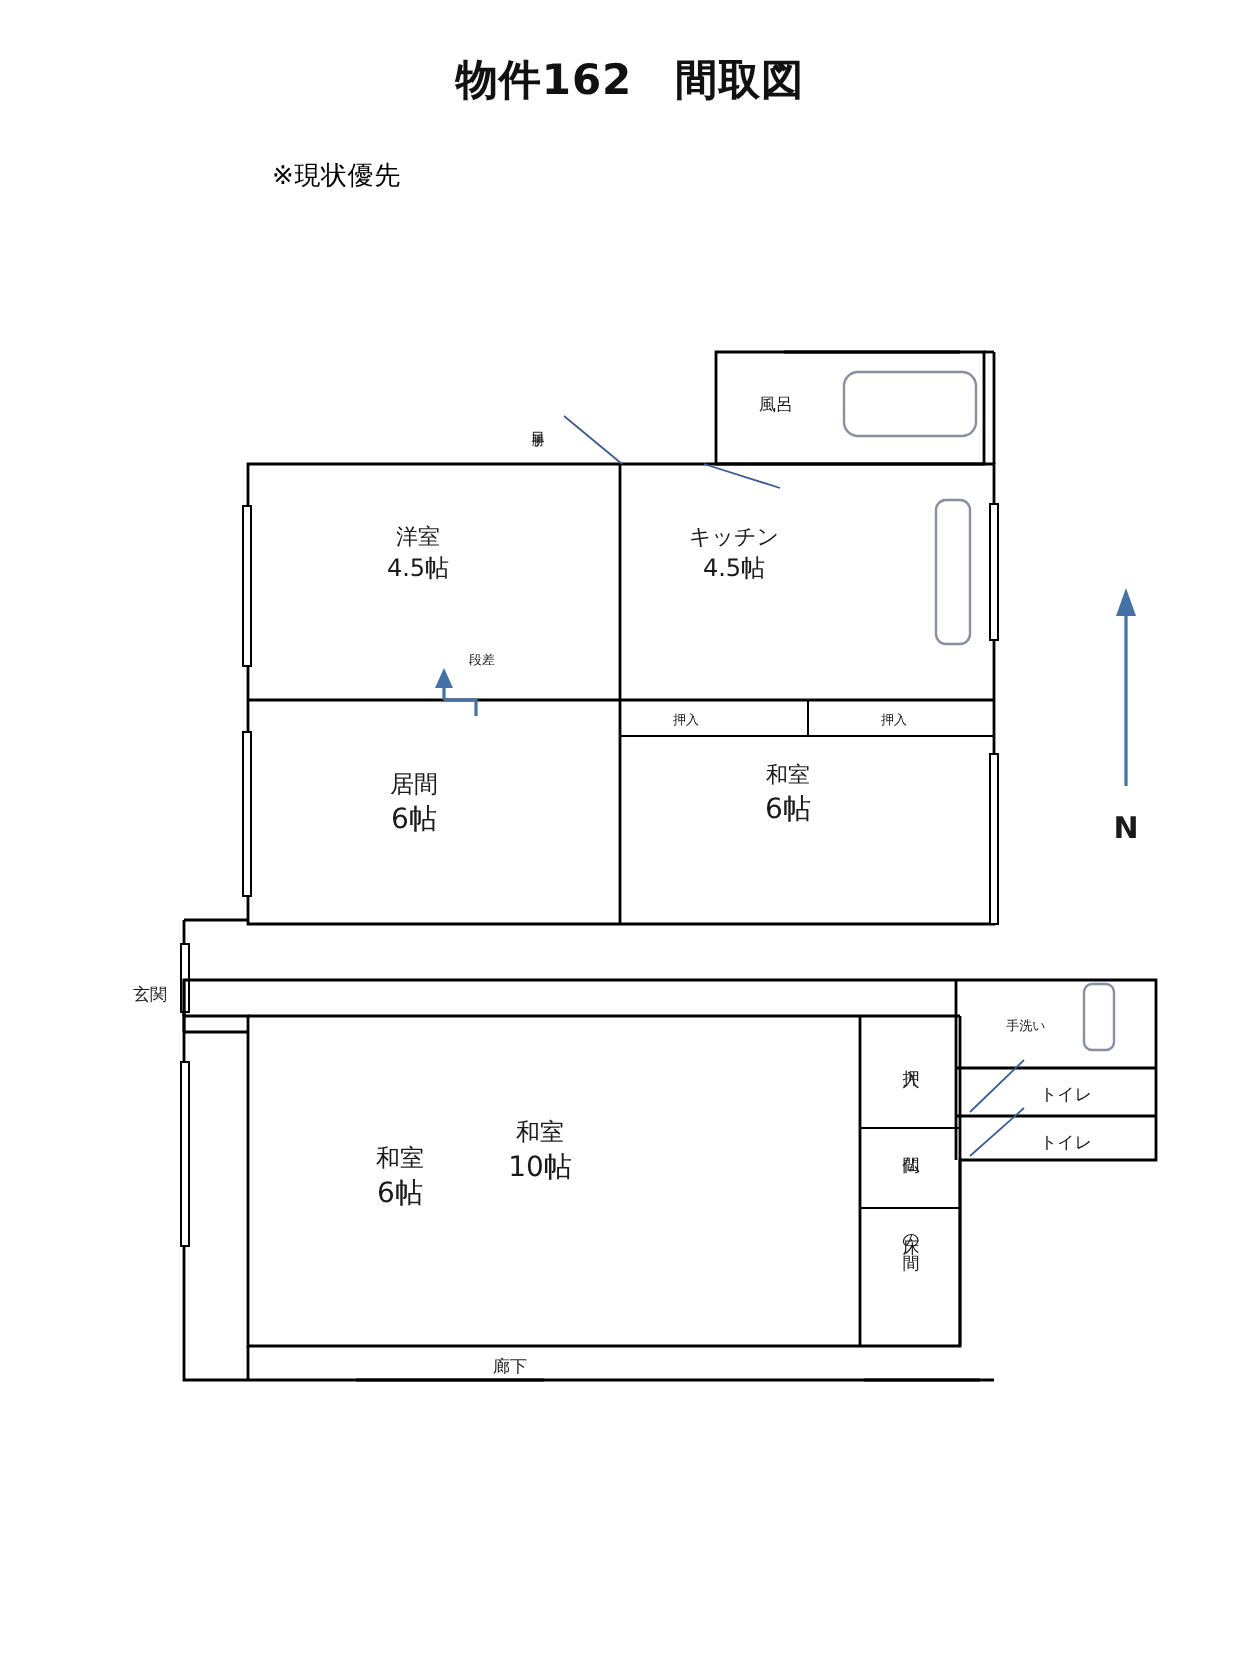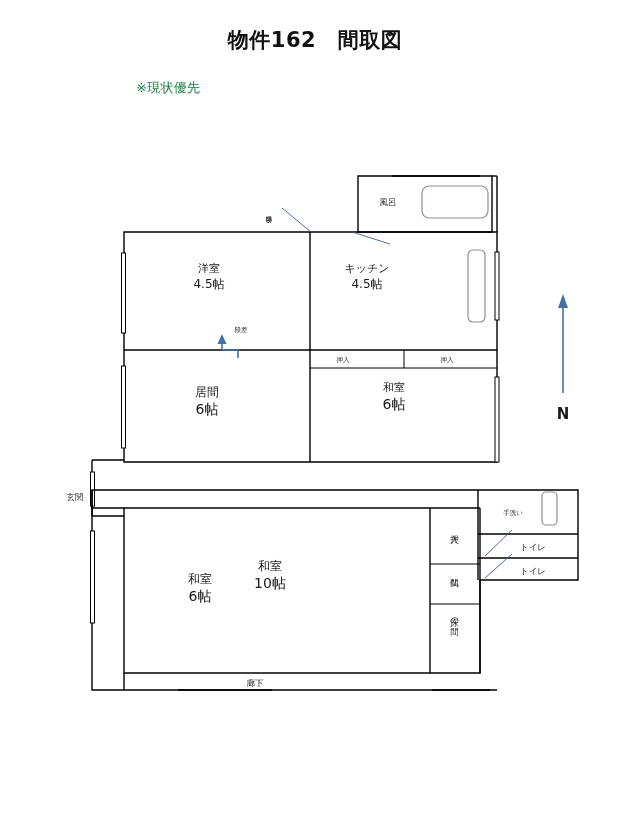--- a/index.html
+++ b/index.html
@@ -31,21 +31,21 @@
     font-size: 21px;
     font-weight: bold;
     letter-spacing: 0.5px;
     color: #111111;
   }
   .notice-top {
     position: absolute;
     left: 136px;
     top: 79px;
     font-size: 13px;
-    color: #15803d;
+    color: #000000;
     letter-spacing: 0.3px;
   }
   .notice-bottom {
     position: absolute;
     left: 122px;
     top: 796px;
     font-size: 14px;
     font-weight: bold;
     color: #111111;
     letter-spacing: 0.6px;

